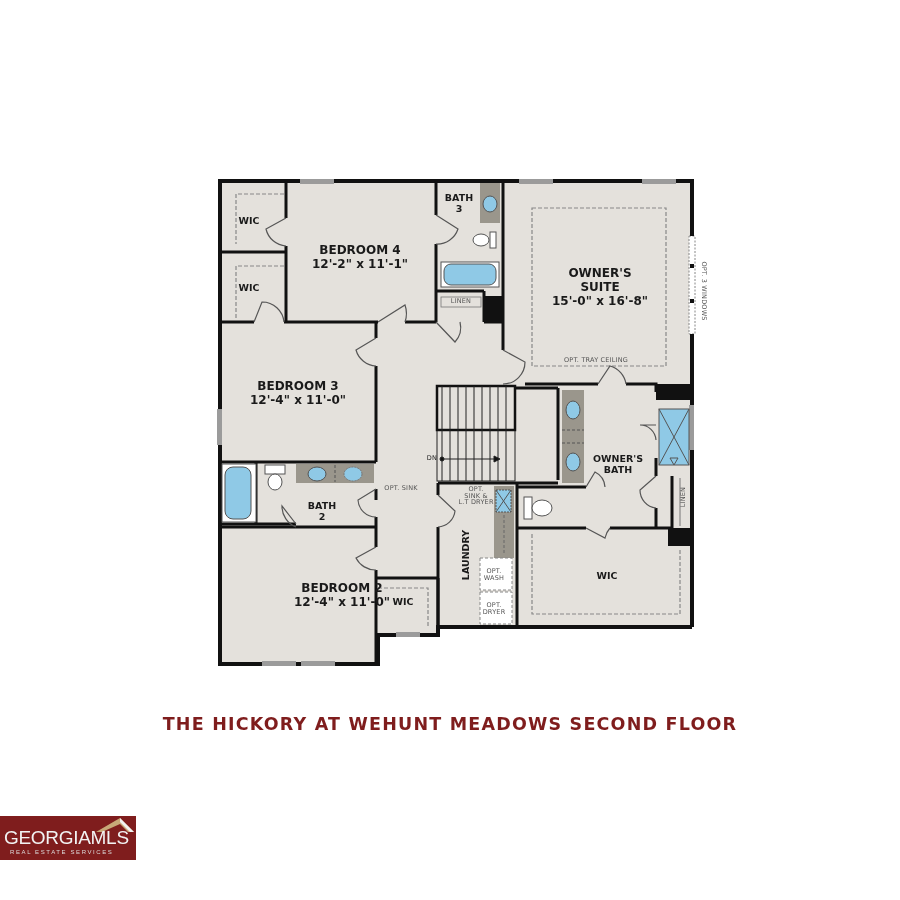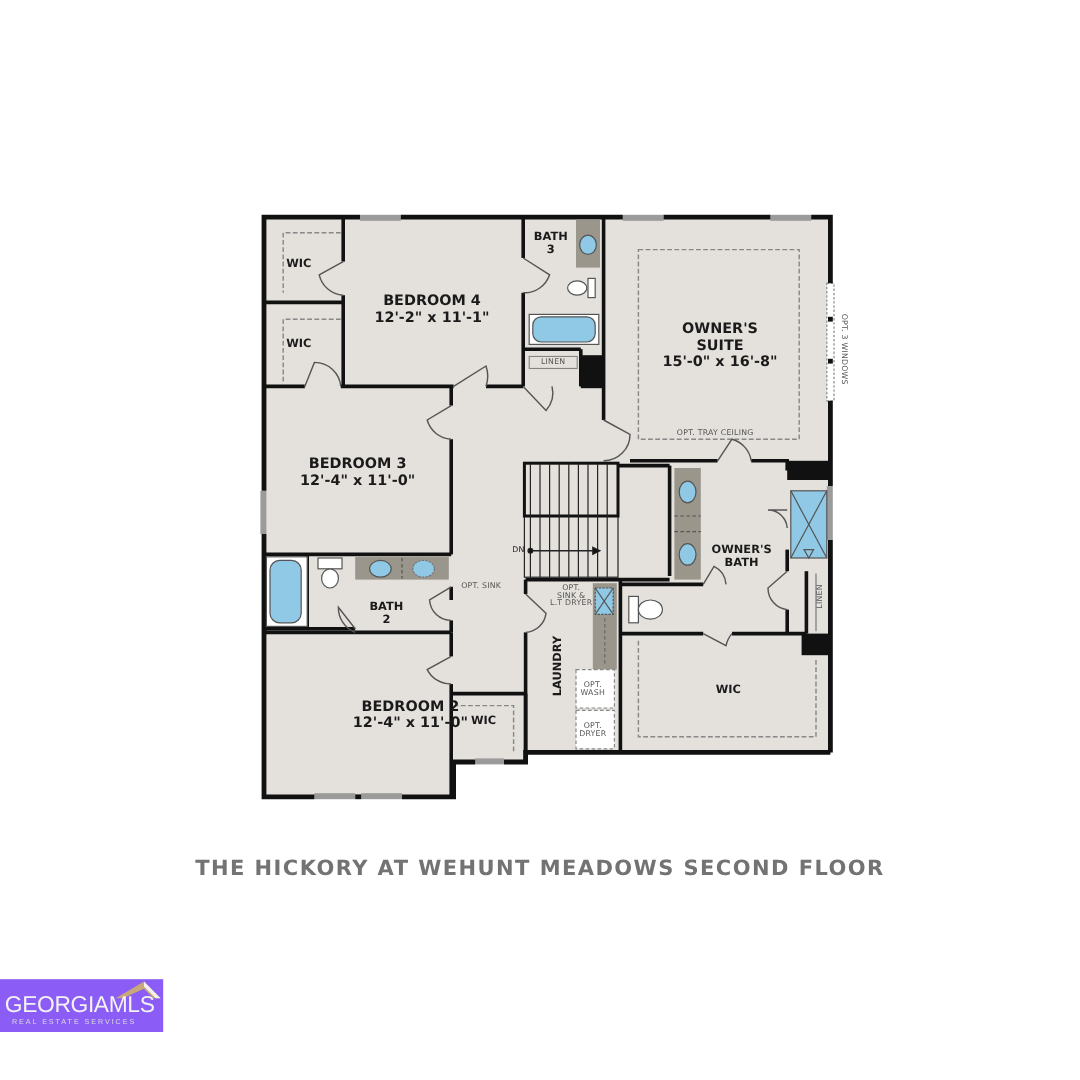--- a/index.html
+++ b/index.html
@@ -4,22 +4,22 @@
 <style>
   html, body { margin:0; padding:0; background:#ffffff; }
   body { width:900px; height:900px; position:relative; overflow:hidden; font-family:"Liberation Sans", sans-serif; }
   #plan { position:absolute; left:0; top:0; }
   .lbl { position:absolute; font-family:"DejaVu Sans", sans-serif; font-weight:bold; color:#1a1a1a; text-align:center; line-height:1.15; white-space:nowrap; transform:translate(-50%,-50%); }
   .lbl.big { font-size:12px; }
   .lbl.sm { font-size:9.5px; }
   .lbl.tiny { font-size:6.5px; font-weight:normal; color:#555; letter-spacing:0.2px; }
   .lbl.vert { transform:translate(-50%,-50%) rotate(-90deg); }
   .lbl.vert90 { transform:translate(-50%,-50%) rotate(90deg); }
-  #caption { position:absolute; left:0; width:900px; top:714px; text-align:center; font-family:"DejaVu Sans", sans-serif; font-weight:bold; font-size:17.5px; letter-spacing:1.2px; color:#737373; }
-  #logo { position:absolute; left:0; top:816px; width:136px; height:44px; background:#8b5cf6; }
+  #caption { position:absolute; left:0; width:900px; top:714px; text-align:center; font-family:"DejaVu Sans", sans-serif; font-weight:bold; font-size:17.5px; letter-spacing:1.2px; color:#7f1d1d; }
+  #logo { position:absolute; left:0; top:816px; width:136px; height:44px; background:#7f1d1d; }
   #logo .brand { position:absolute; left:4px; top:11px; font-family:"Liberation Sans", sans-serif; font-size:19px; color:#f2f2f2; letter-spacing:-0.3px; }
   #logo .brand .mls { color:#f2f2f2; }
   #logo .sub { position:absolute; left:10px; top:33px; font-family:"Liberation Sans", sans-serif; font-size:6px; color:#dcdcdc; letter-spacing:1.6px; }
   #logo .roof { position:absolute; left:96px; top:0px; }
 </style>
 </head>
 <body>
 
 <svg id="plan" width="900" height="900" viewBox="0 0 900 900" xmlns="http://www.w3.org/2000/svg">
 

